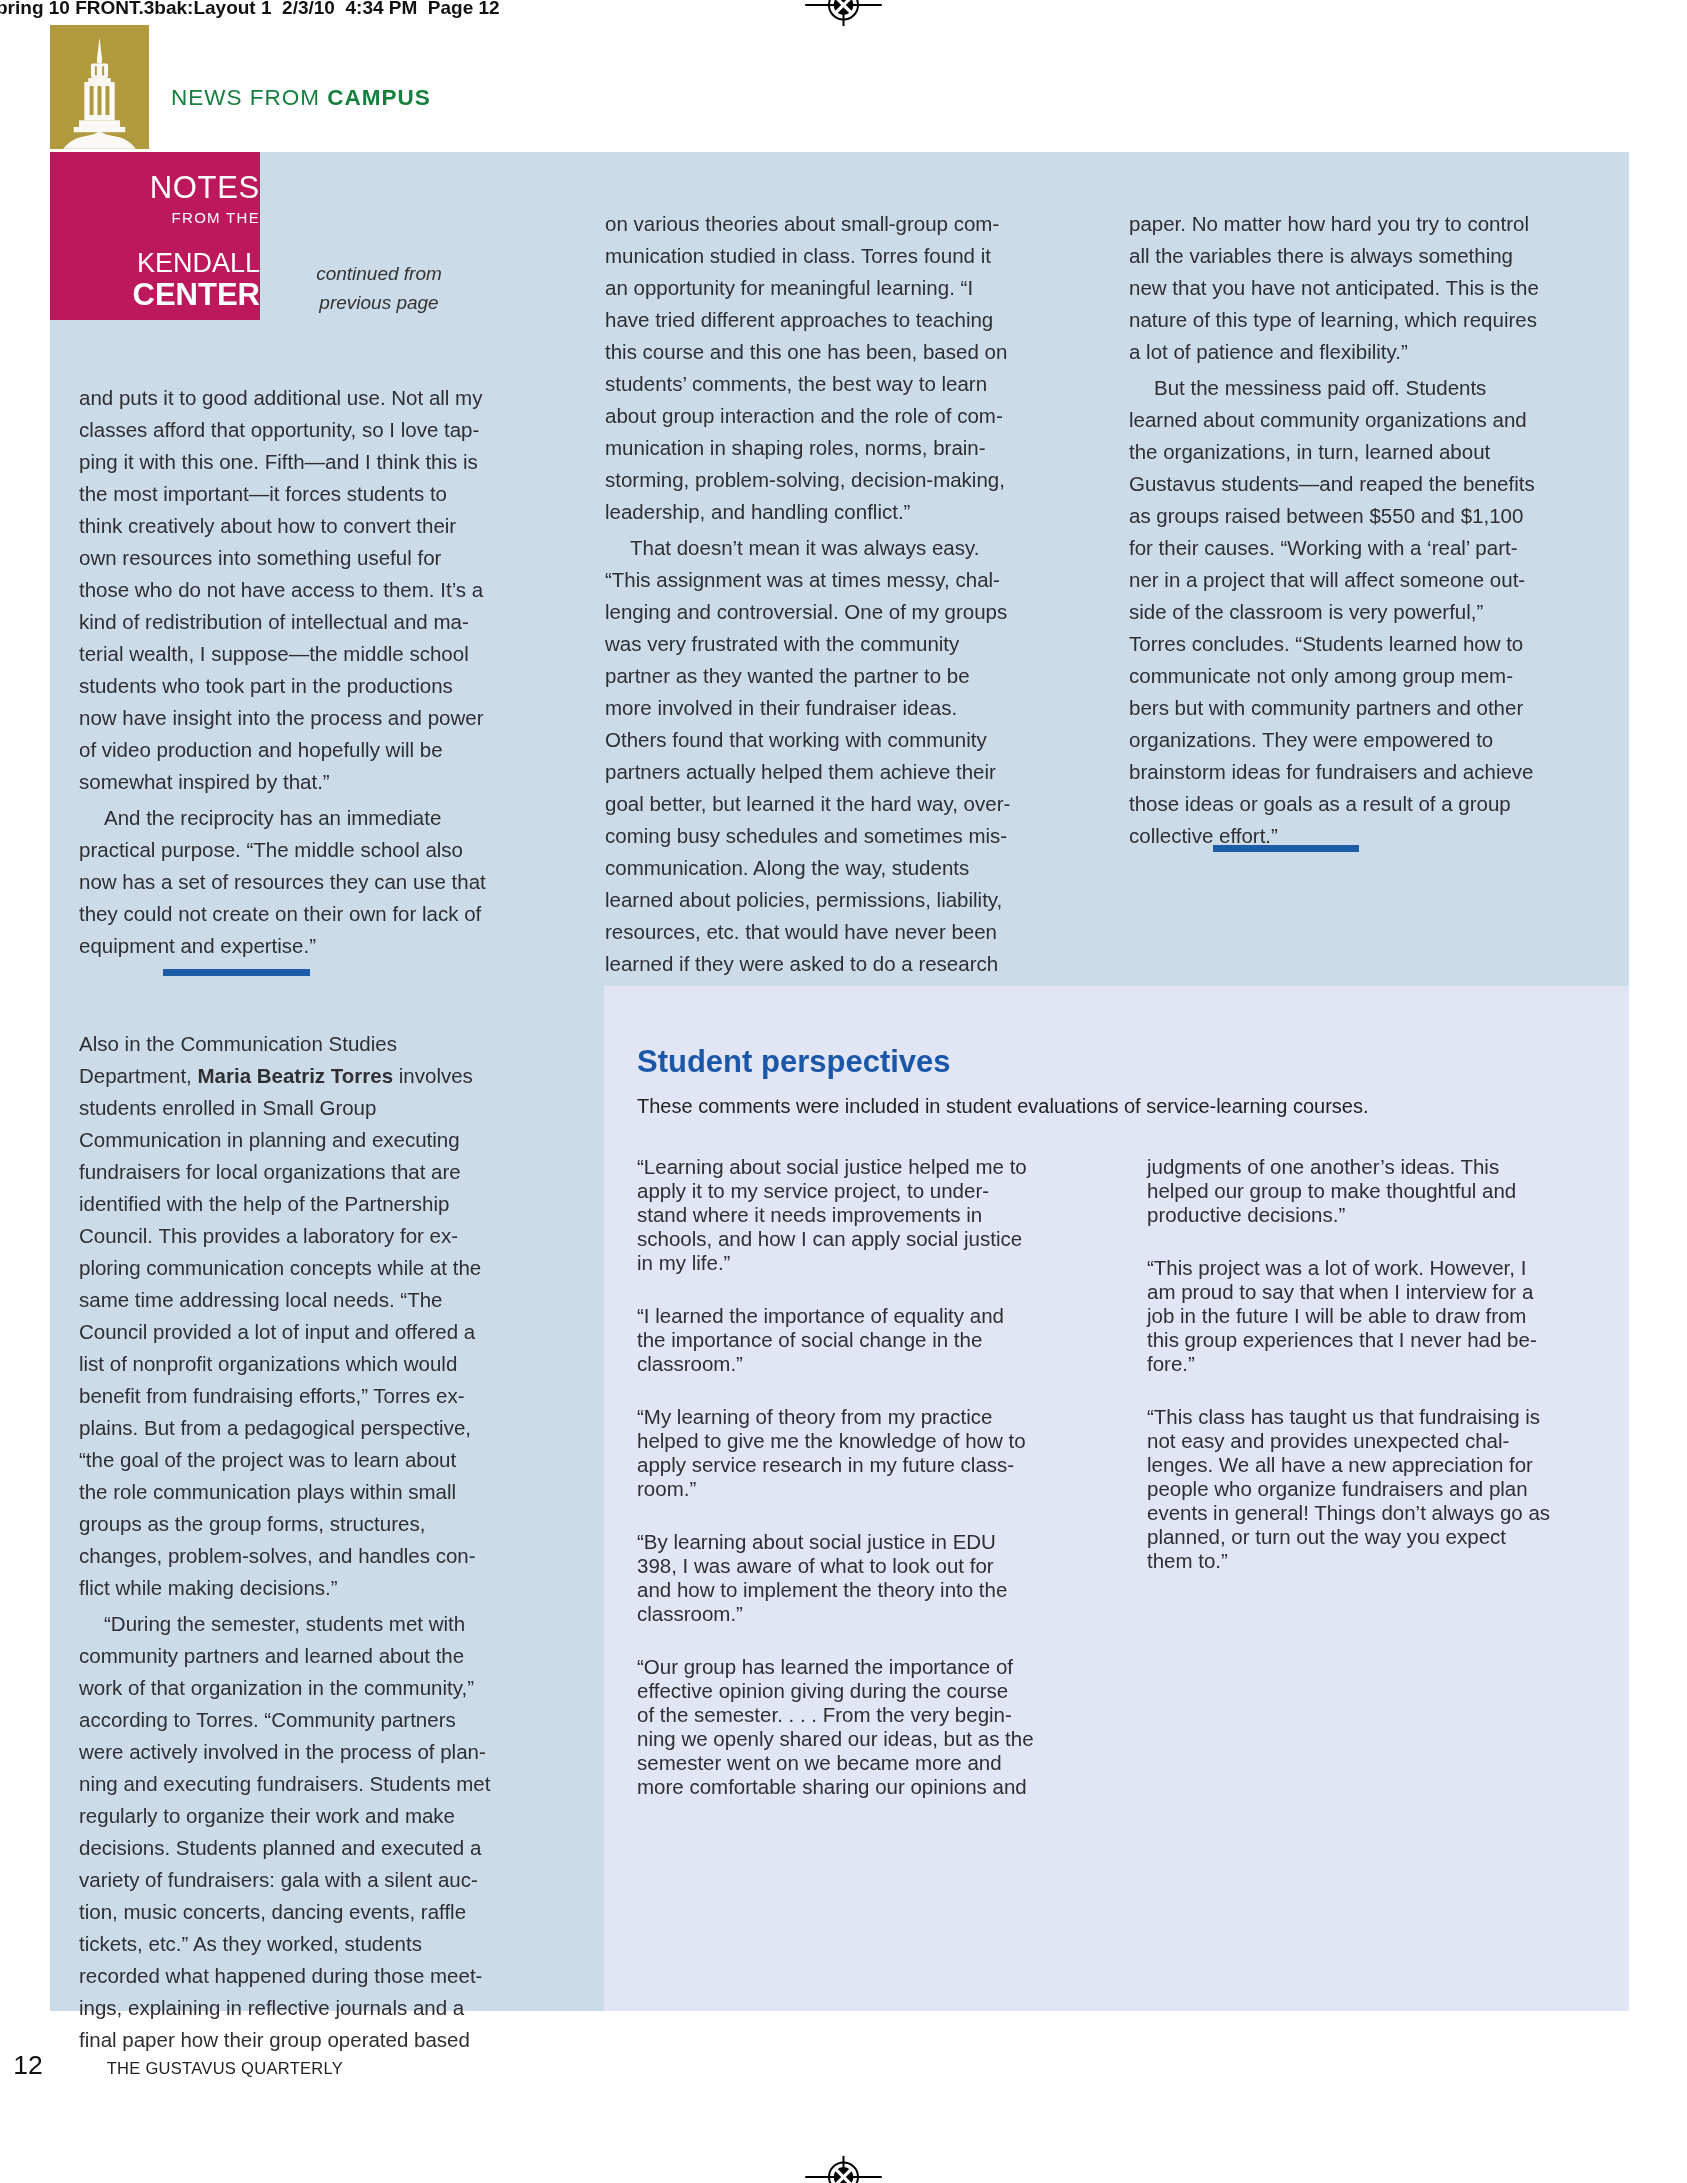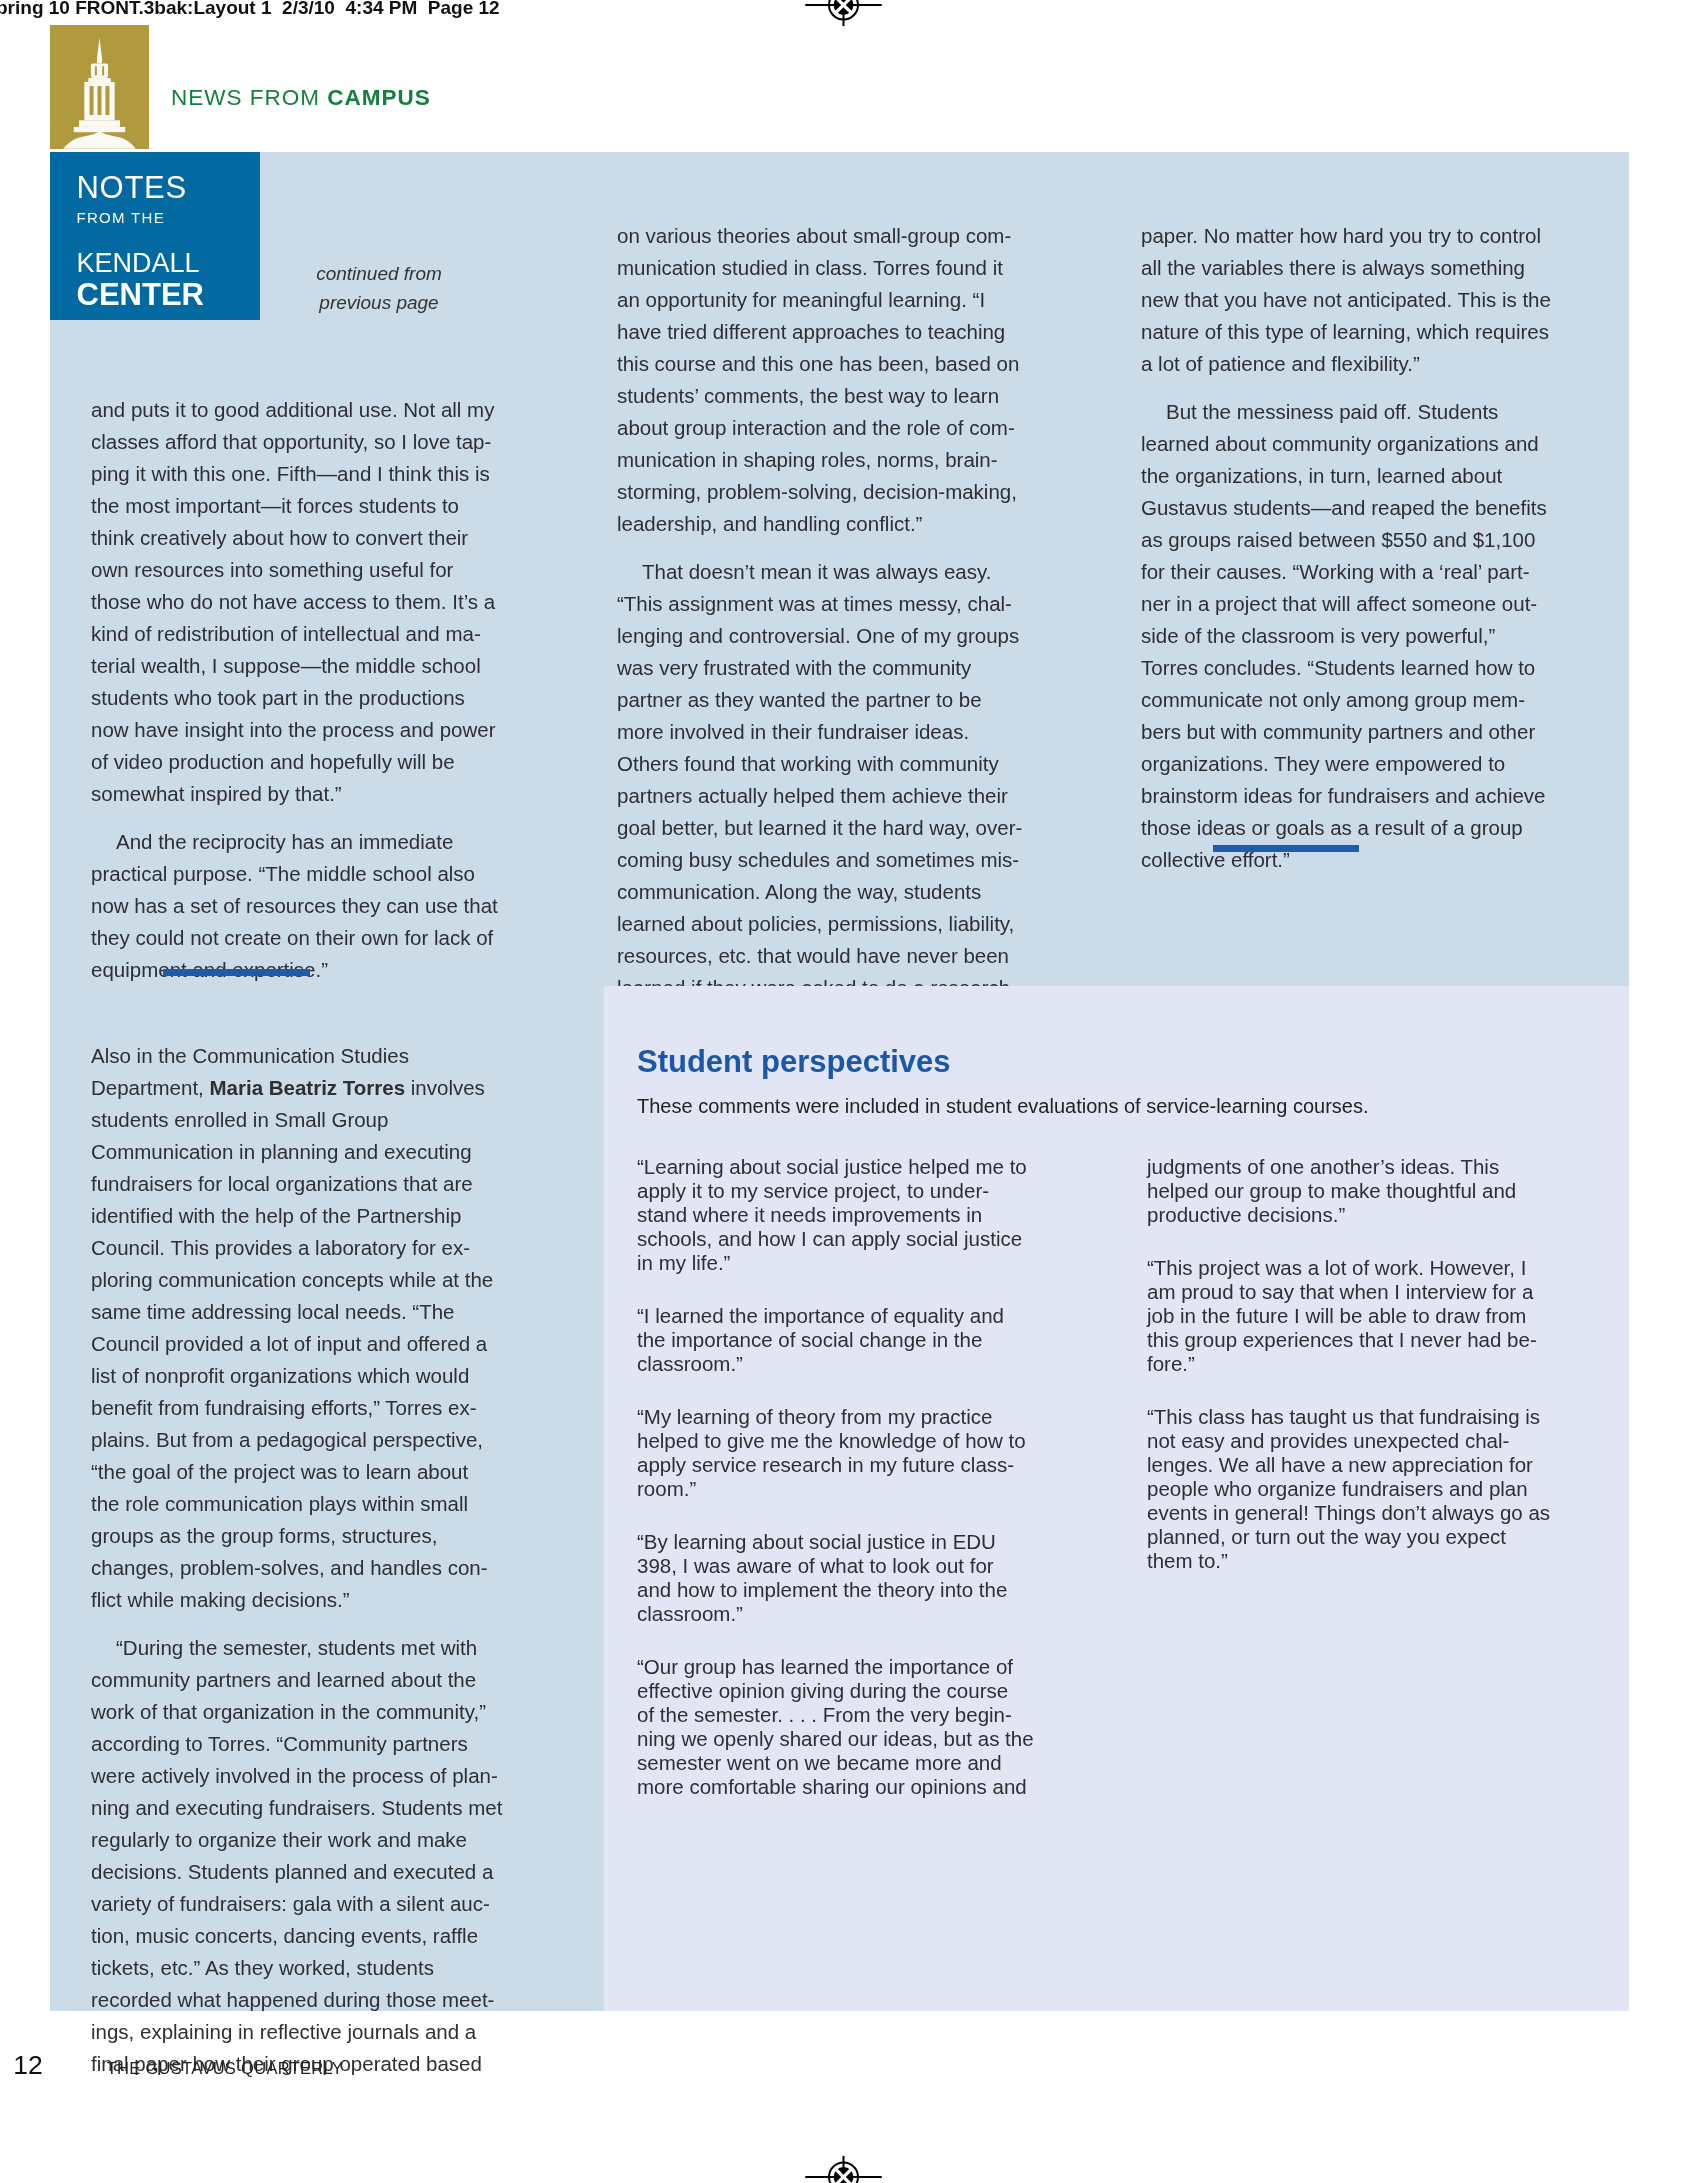--- a/index.html
+++ b/index.html
@@ -23,34 +23,34 @@
     position:absolute;left:171px;top:85px;
     font-size:22.5px;color:#15803d;letter-spacing:1px;white-space:pre;
   }
   .header-title .bold{font-weight:700;}
   .main-panel{
     position:absolute;left:50px;top:152px;width:1579px;height:1859px;
     background:#cbdce8;
   }
   .notes-box{
     position:absolute;left:50px;top:152px;width:210px;height:168px;
-    background:#0369a1;color:#ffffff;box-sizing:border-box;
-    padding:20px 0 0 26.5px;line-height:1.0;
+    background:#be185d;color:#ffffff;box-sizing:border-box;
+    padding:20px 0 0 26.5px;line-height:1.0;text-align:right;
   }
   .notes-l1{font-size:31px;font-weight:400;letter-spacing:0.7px;}
   .notes-l2{font-size:15px;font-weight:400;letter-spacing:1.3px;margin-top:6.6px;}
   .notes-l3{font-size:27px;font-weight:400;margin-top:25px;}
   .notes-l4{font-size:31px;font-weight:700;margin-top:2.6px;}
   .continued{
     position:absolute;left:270px;top:259px;width:218px;
     font-size:19px;font-style:italic;color:#333;line-height:1.55;
     text-align:center;white-space:pre-line;
   }
   .col{position:absolute;font-size:20.5px;line-height:32px;color:#2e2e33;}
-  .col p{margin:16px;white-space:pre-line;}
+  .col p{margin:4px;white-space:pre-line;}
   .col p.indent{text-indent:25px;}
   .col .bold{font-weight:700;}
   .col1{left:75px;top:378px;width:484px;}
   .col2{left:601px;top:204px;width:491px;}
   .col3{left:1125px;top:204px;width:495px;}
   .col-lower{left:75px;top:1024px;width:490px;}
   .divider{position:absolute;height:7.3px;background:#1d5ca8;}
   .divider.d1{left:163px;top:969px;width:147px;}
   .divider.d2{left:1213px;top:845px;width:146px;}
   .sp-panel{

